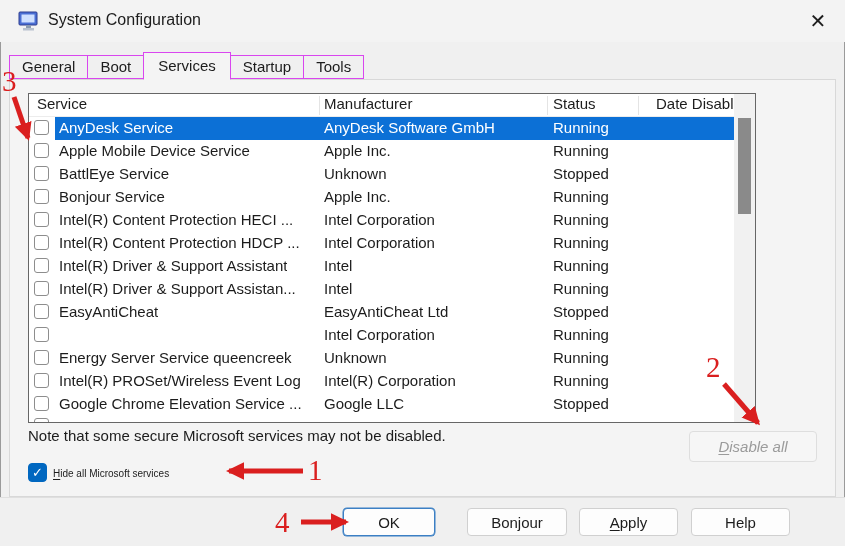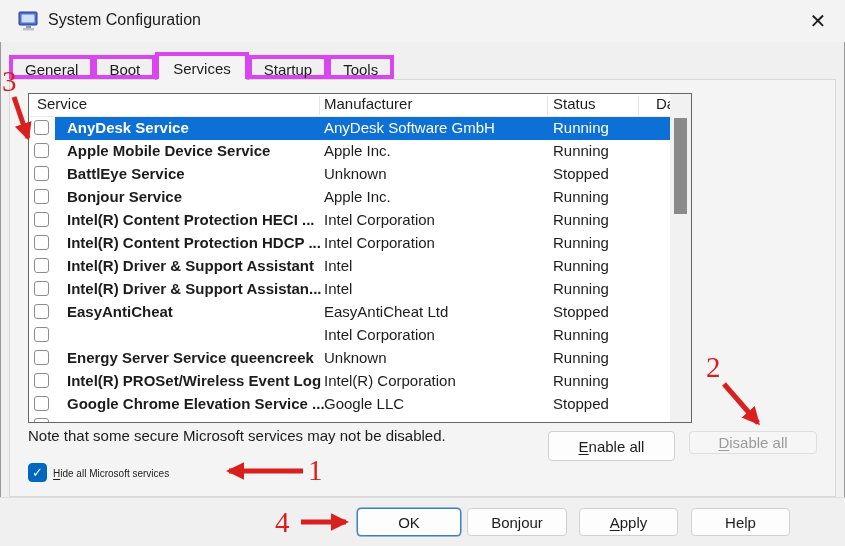--- a/index.html
+++ b/index.html
@@ -7,64 +7,64 @@
   .app{position:relative;width:845px;height:546px;background:#f0f0f0;overflow:hidden;
        box-shadow:inset 0 0 0 1px #9a9a9a;color:#1c1c1c;}
   
   .titlebar{position:absolute;left:0;top:0;right:0;height:42px;background:#f3f3f3;}
   .app-icon{position:absolute;left:17px;top:9px;width:24px;height:24px;}
   .title{position:absolute;left:48px;top:0;line-height:40px;font-size:16px;}
   .close-btn{position:absolute;right:10px;top:6px;width:34px;height:30px;border:none;background:transparent;
        font-size:20px;font-weight:300;color:#1c1c1c;text-align:center;line-height:30px;cursor:pointer;padding:0;}
   
   .tabs{position:absolute;left:9px;top:52px;display:flex;align-items:flex-end;z-index:3;}
-  .tab{font-size:15px;height:24px;line-height:22px;padding:0 12px;border:4px solid #d946ef;
+  .tab{font-size:15px;height:24px;line-height:22px;padding:0 12px;border:1px solid #d946ef;
        background:#f0f0f0;margin-right:-1px;cursor:pointer;white-space:nowrap;}
   .tab.active{height:28px;line-height:26px;padding:0 14px;background:#f4f4f4;border-bottom:1px solid #f4f4f4;
        margin-bottom:-1px;position:relative;z-index:4;}
   .tabpage{position:absolute;left:9px;top:79px;width:827px;height:418px;background:#f4f4f4;
        border:1px solid #d8d8d8;z-index:1;}
   
-  .listview{position:absolute;left:28px;top:93px;width:664px;height:330px;background:#fff;
+  .listview{position:absolute;left:28px;top:93px;width:728px;height:330px;background:#fff;
        border:1px solid #666;overflow:hidden;z-index:2;font-size:15px;}
   .lv-header{position:relative;height:23px;border-bottom:1px solid #ececec;}
   .lv-header .hcell{position:absolute;top:1px;white-space:nowrap;}
   .h-service{left:8px;}.h-manu{left:295px;}.h-status{left:524px;text-align:center;}.h-date{left:615px;margin-left:12px;}
   .hdiv{position:absolute;top:2px;width:1px;height:19px;background:#e4e4e4;}
   .lv-row{position:relative;height:23px;}
   .row-cb{position:absolute;left:5px;top:3px;width:15px;height:15px;border:1px solid #8d8d8d;
        border-radius:3px;background:#fff;}
   .row-strip{position:absolute;left:26px;right:21px;top:0;bottom:0;}
   .lv-row.selected .row-strip{background:var(--sel);}
   .cell{position:absolute;top:2px;white-space:nowrap;overflow:hidden;}
-  .c-service{left:12px;max-width:260px;font-weight:bold;}.c-manu{left:269px;max-width:220px;}
+  .c-service{left:4px;max-width:260px;}.c-manu{left:269px;max-width:220px;}
   .c-status{left:498px;}.c-date{left:589px;}
   .lv-row.selected .cell{color:#fff;}
   .partial-cb{position:absolute;left:5px;margin-top:2px;width:15px;height:15px;border:1px solid #8d8d8d;
        border-radius:3px;background:#fff;}
   
   .vscroll{position:absolute;right:0;top:0;bottom:0;width:21px;background:#f1f1f1;}
   .vthumb{position:absolute;left:4px;top:24px;width:13px;height:96px;background:#8a8a8a;}
   
   .note{position:absolute;left:28px;top:427px;font-size:15px;z-index:2;}
   .btn{position:absolute;font-size:15px;background:#fdfdfd;border:1px solid #d0d0d0;border-radius:4px;
        color:#1c1c1c;cursor:pointer;z-index:2;}
   .btn-enable{left:548px;top:431px;width:127px;height:30px;}
-  .btn-disable{left:689px;top:431px;width:128px;height:23px;}
+  .btn-disable{left:689px;top:431px;width:128px;height:31px;font-style:italic;}
   .btn.disabled{background:#f6f6f6;border-color:#dedede;color:#9b9b9b;cursor:default;}
   .hide-cb{position:absolute;left:28px;top:463px;width:19px;height:19px;border:1px solid #8d8d8d;
        border-radius:4px;background:#fff;z-index:2;cursor:pointer;text-align:center;}
   .hide-cb .check{display:none;color:#fff;font-size:13px;line-height:18px;}
   .hide-cb.checked{background:var(--accent);border-color:var(--accent);}
   .hide-cb.checked .check{display:block;}
   .hide-label{position:absolute;left:53px;top:464px;font-size:10px;line-height:19px;z-index:2;cursor:pointer;}
   
   .footer{position:absolute;left:0;top:497px;right:0;height:49px;background:#f0f0f0;
        border-top:1px solid #dfdfdf;}
-  .btn-ok{left:357px;top:508px;width:104px;height:28px;border:1px solid #3b7fc4;box-shadow:0 0 0 .5px #3b7fc4;}
+  .btn-ok{left:343px;top:508px;width:92px;height:28px;border:1px solid #3b7fc4;box-shadow:0 0 0 .5px #3b7fc4;}
   .btn-cancel{left:467px;top:508px;width:100px;height:28px;}
   .btn-apply{left:579px;top:508px;width:99px;height:28px;}
   .btn-help{left:691px;top:508px;width:99px;height:28px;}
   .ul{text-decoration:underline;text-underline-offset:2px;}
   
   .overlay{position:absolute;left:0;top:0;z-index:10;pointer-events:none;}
   .ar{stroke:var(--red);stroke-width:5;}
   .anno-num{fill:var(--red);font-family:"Liberation Serif","DejaVu Serif",serif;font-size:29px;}
 </style>
 </head>
@@ -223,21 +223,20 @@
         </div>
       </div>
     <div class="partial-cb"></div>
     <div class="vscroll">
       <div class="vthumb"></div>
     </div>
   </div>
 
   <div class="note">Note that some secure Microsoft services may not be disabled.</div>
 
-  <button class="btn btn-enable"><span class="ul">E</span>nable all</button>
   <button class="btn btn-disable disabled"><span class="ul">D</span>isable all</button>
 
   <div class="hide-cb checked">
     <div class="check">✓</div>
   </div>
   <div class="hide-label"><span class="ul">H</span>ide all Microsoft services</div>
 
   <div class="footer"></div>
   <button class="btn btn-ok">OK</button>
   <button class="btn btn-cancel">Bonjour</button>

